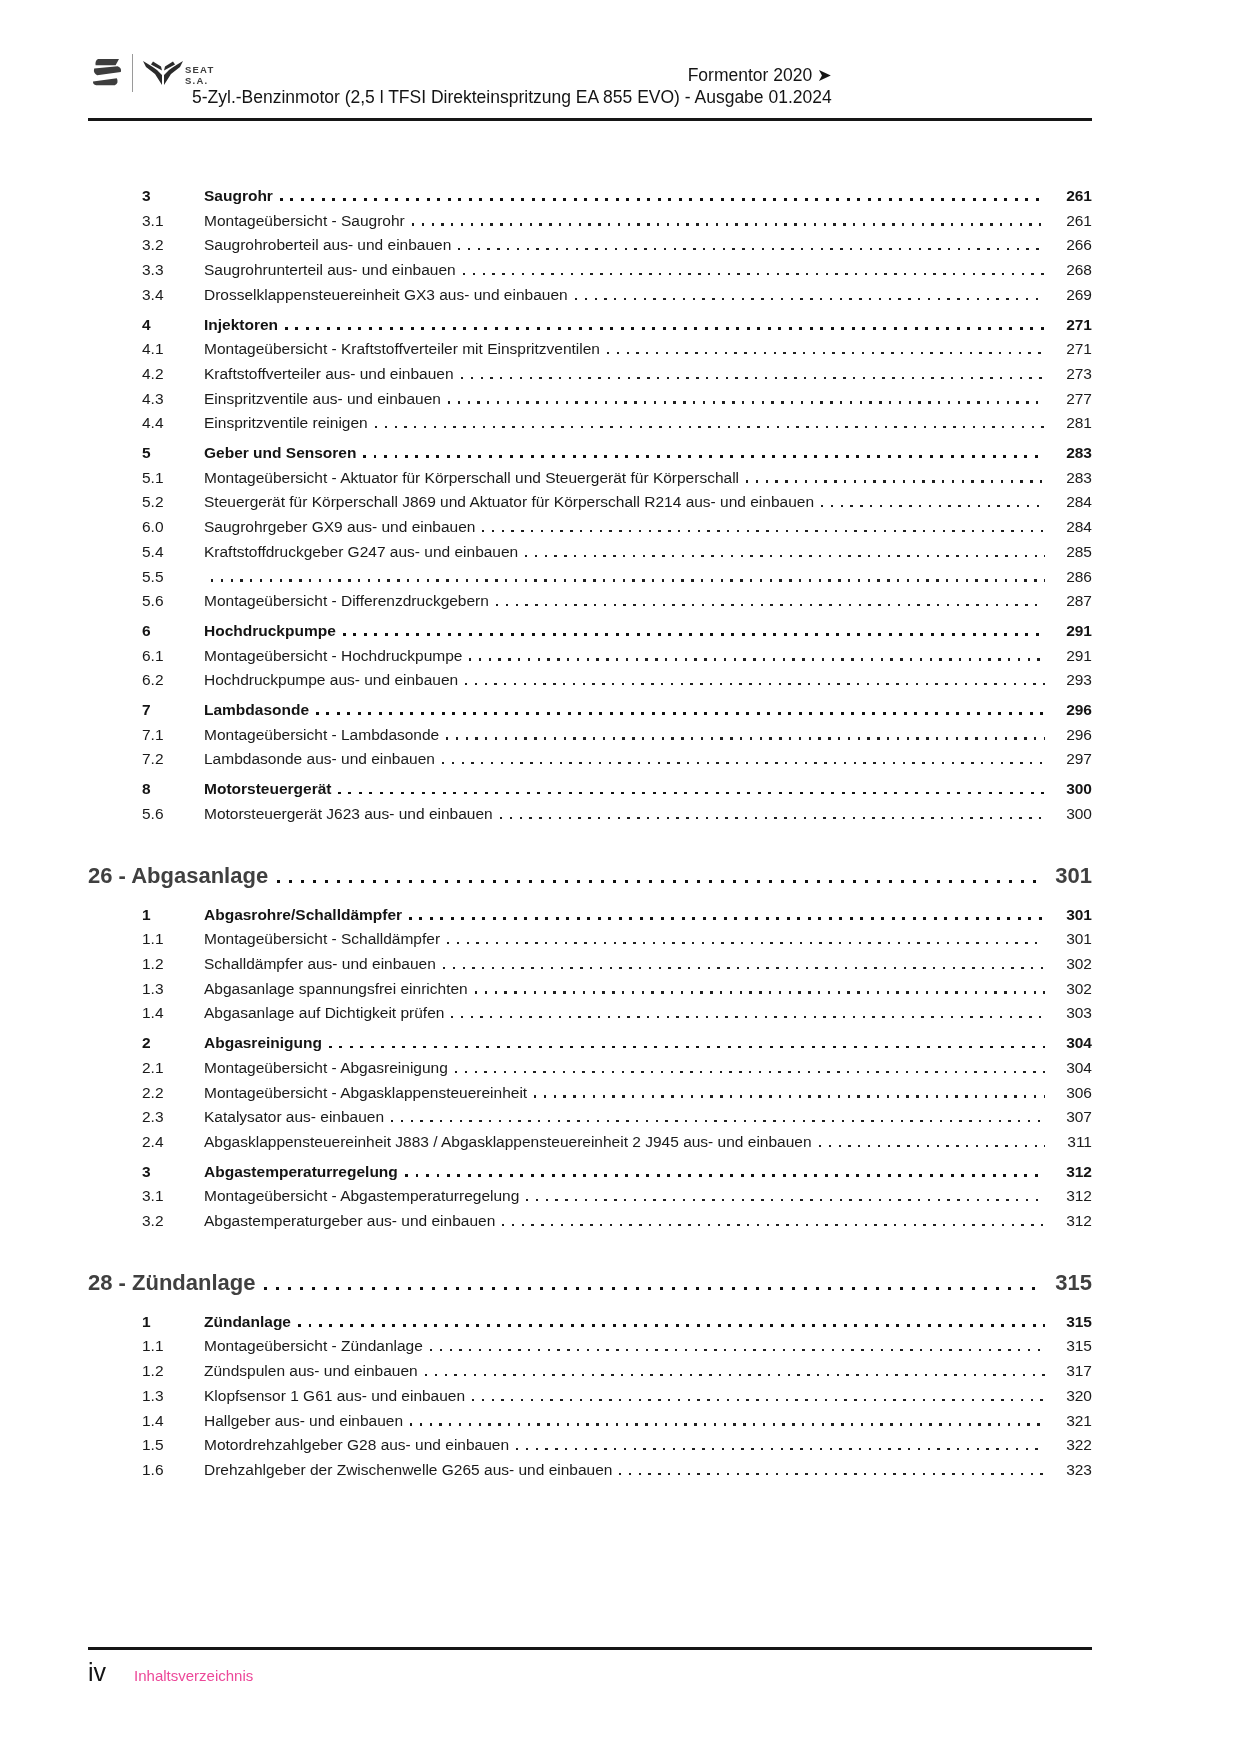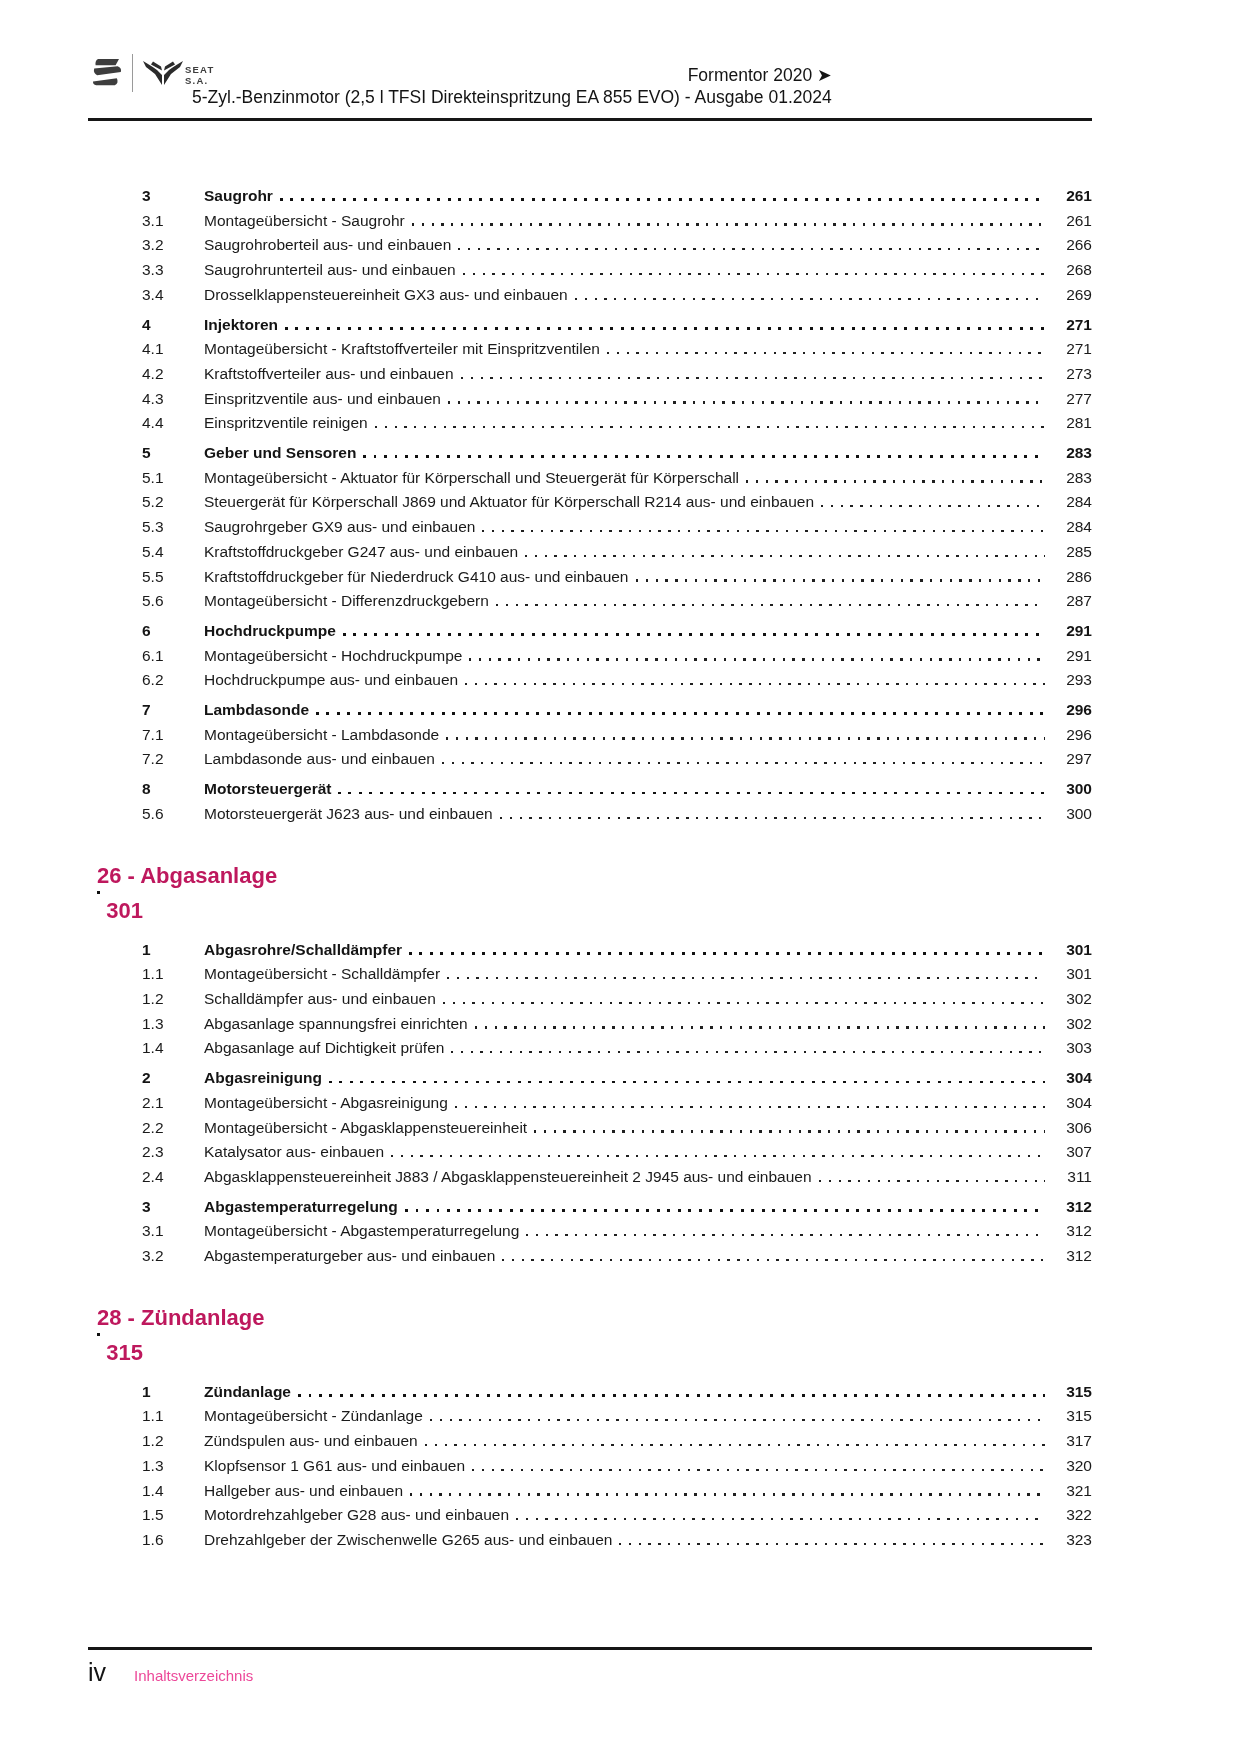--- a/index.html
+++ b/index.html
@@ -26,21 +26,21 @@
   .titles { margin-left: 0; margin-top: 12px; }
   .title-line { font-size: 17.5px; line-height: 22px; color: #141414; text-align: right; }
   .header-rule { height: 3px; background: #161616; margin-top: 10px; flex: none; }
 
   
   .toc { margin-top: 58px; }
   .toc-group { margin-top: 0; }
   .toc-group.with-chapter { margin-top: 34px; }
   .chapter-row {
     display: flex; align-items: baseline; white-space: nowrap;
-    font-size: 22px; font-weight: bold; line-height: 30px; margin-bottom: 12px; color: #be185d; flex-direction: column;
+    font-size: 22px; font-weight: bold; line-height: 30px; margin-bottom: 12px; color: #404040;
   }
   .entry-row {
     display: flex; align-items: baseline; white-space: nowrap;
     font-size: 15.5px; line-height: 24.7px; padding-left: 54px;
   }
   .entry-row.bold { font-weight: bold; margin-top: 5px; color: #141414; }
   .entry-num { width: 62px; flex: none; }
   .entry-title { flex: none; }
   .chapter-label { flex: none; }
   .leader {
@@ -178,34 +178,33 @@
           <span class="leader"></span>
           <span class="entry-page">283</span>
         </div>
         <div class="entry-row">
           <span class="entry-num">5.2</span>
           <span class="entry-title">Steuergerät für Körperschall J869 und Aktuator für Körperschall R214 aus- und einbauen</span>
           <span class="leader"></span>
           <span class="entry-page">284</span>
         </div>
         <div class="entry-row">
-          <span class="entry-num">5.3</span>
+          <span class="entry-num">6.0</span>
           <span class="entry-title">Saugrohrgeber GX9 aus- und einbauen</span>
           <span class="leader"></span>
           <span class="entry-page">284</span>
         </div>
         <div class="entry-row">
           <span class="entry-num">5.4</span>
           <span class="entry-title">Kraftstoffdruckgeber G247 aus- und einbauen</span>
           <span class="leader"></span>
           <span class="entry-page">285</span>
         </div>
         <div class="entry-row">
           <span class="entry-num">5.5</span>
-          <span class="entry-title">Kraftstoffdruckgeber für Niederdruck G410 aus- und einbauen</span>
           <span class="leader"></span>
           <span class="entry-page">286</span>
         </div>
         <div class="entry-row">
           <span class="entry-num">5.6</span>
           <span class="entry-title">Montageübersicht - Differenzdruckgebern</span>
           <span class="leader"></span>
           <span class="entry-page">287</span>
         </div>
         <div class="entry-row bold">

